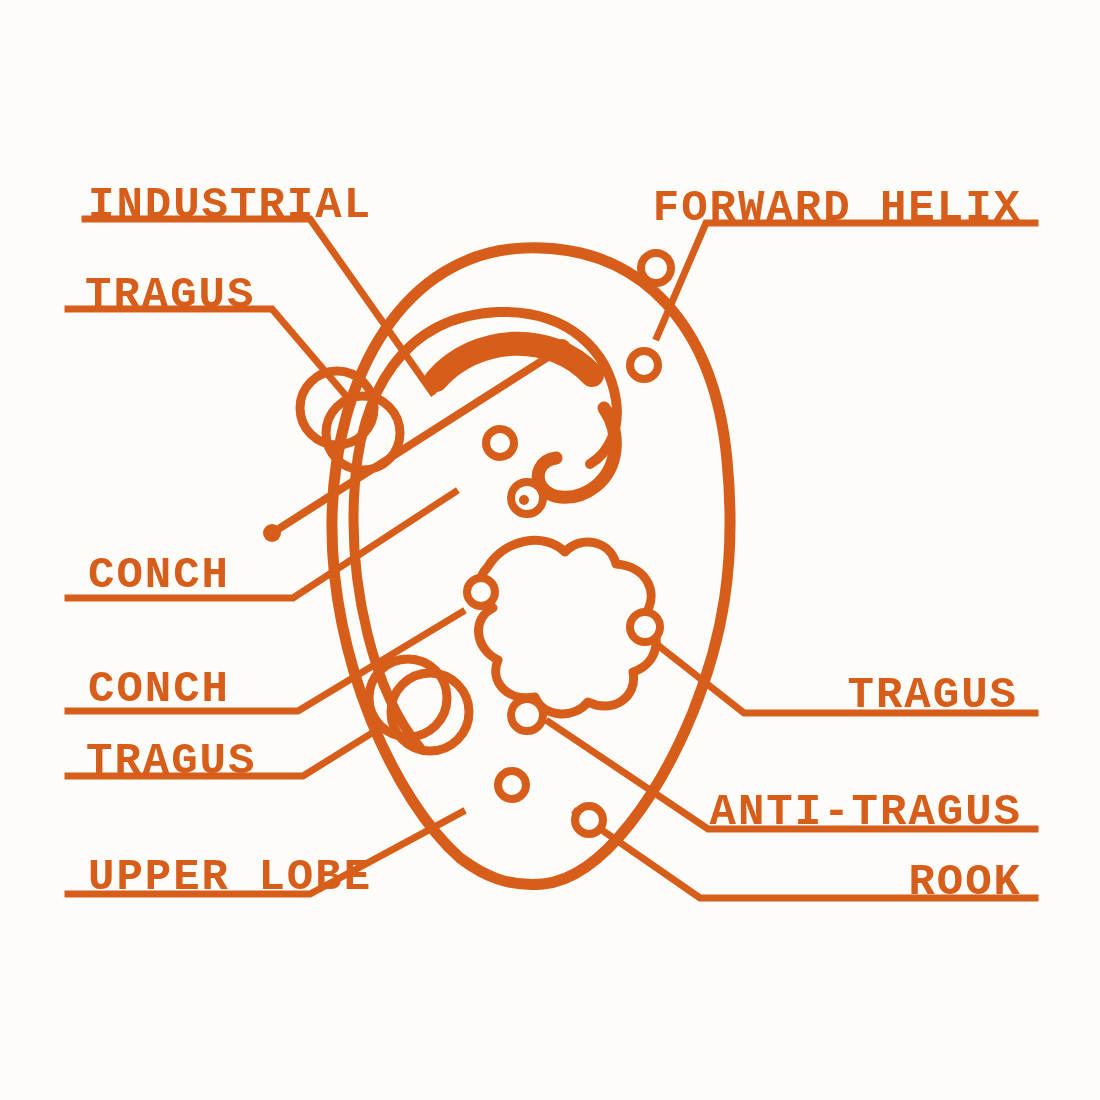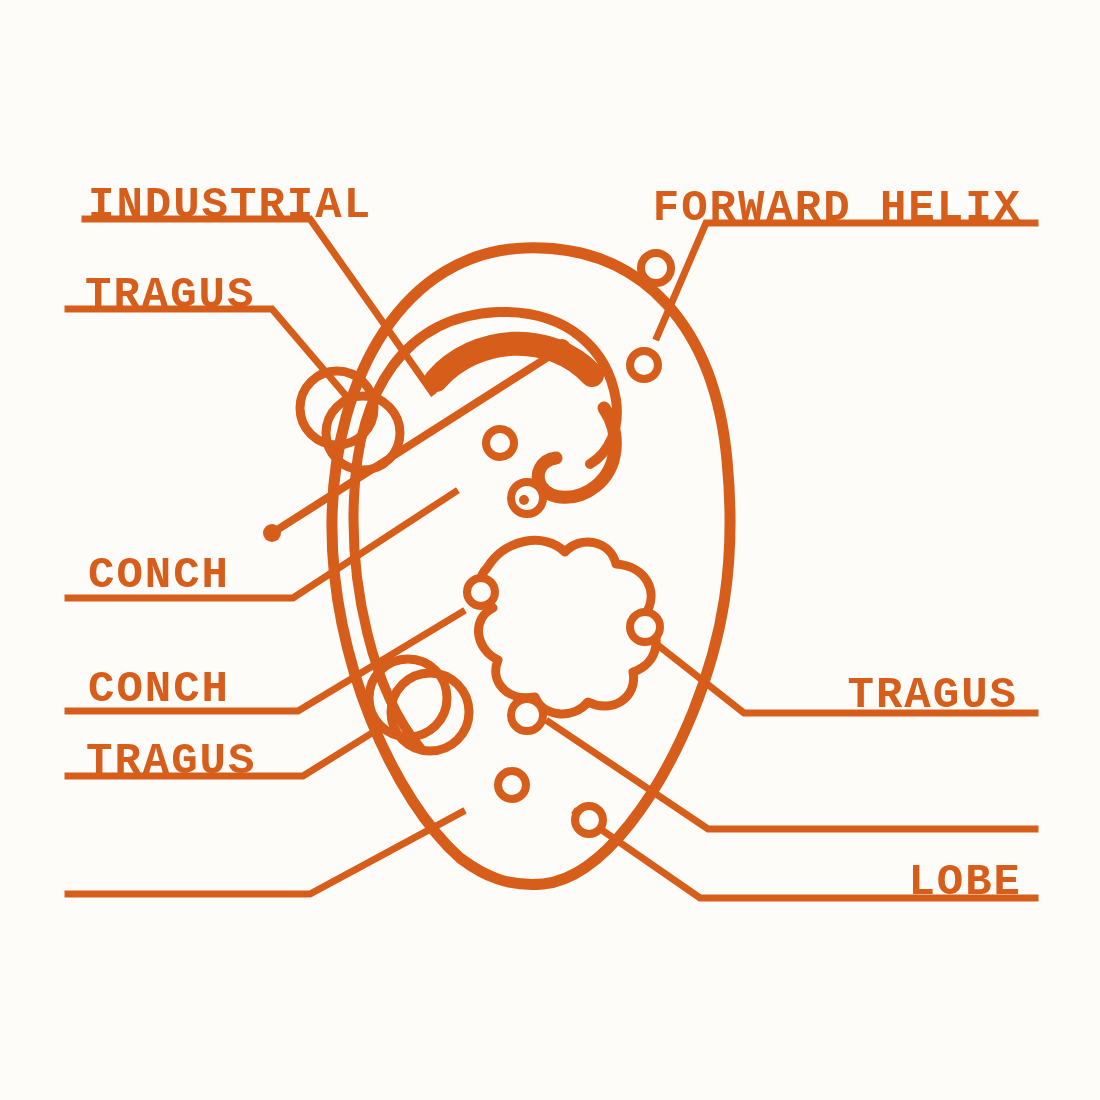--- a/index.html
+++ b/index.html
@@ -112,17 +112,19 @@
       <circle class="stud" cx="512" cy="785" r="14"></circle>
       <circle class="stud" cx="589" cy="820" r="14"></circle>
     </g>
   </svg>
 
   <div class="label" style="left:88px;top:183px">INDUSTRIAL</div>
   <div class="label" style="left:85px;top:273px">TRAGUS</div>
   <div class="label" style="left:88px;top:553px">CONCH</div>
   <div class="label" style="left:88px;top:667px">CONCH</div>
   <div class="label" style="left:86px;top:739px">TRAGUS</div>
+  <div class="label" style="left:88px;top:855px">UPPER LOBE</div>
   <div class="label right" style="right:78px;top:186px">FORWARD HELIX</div>
   <div class="label right" style="right:82px;top:673px">TRAGUS</div>
-  <div class="label right" style="right:78px;top:860px">LOBE</div>
+  <div class="label right" style="right:78px;top:790px">ANTI-TRAGUS</div>
+  <div class="label right" style="right:78px;top:860px">ROOK</div>
 
 </div>
 
 </body></html>

